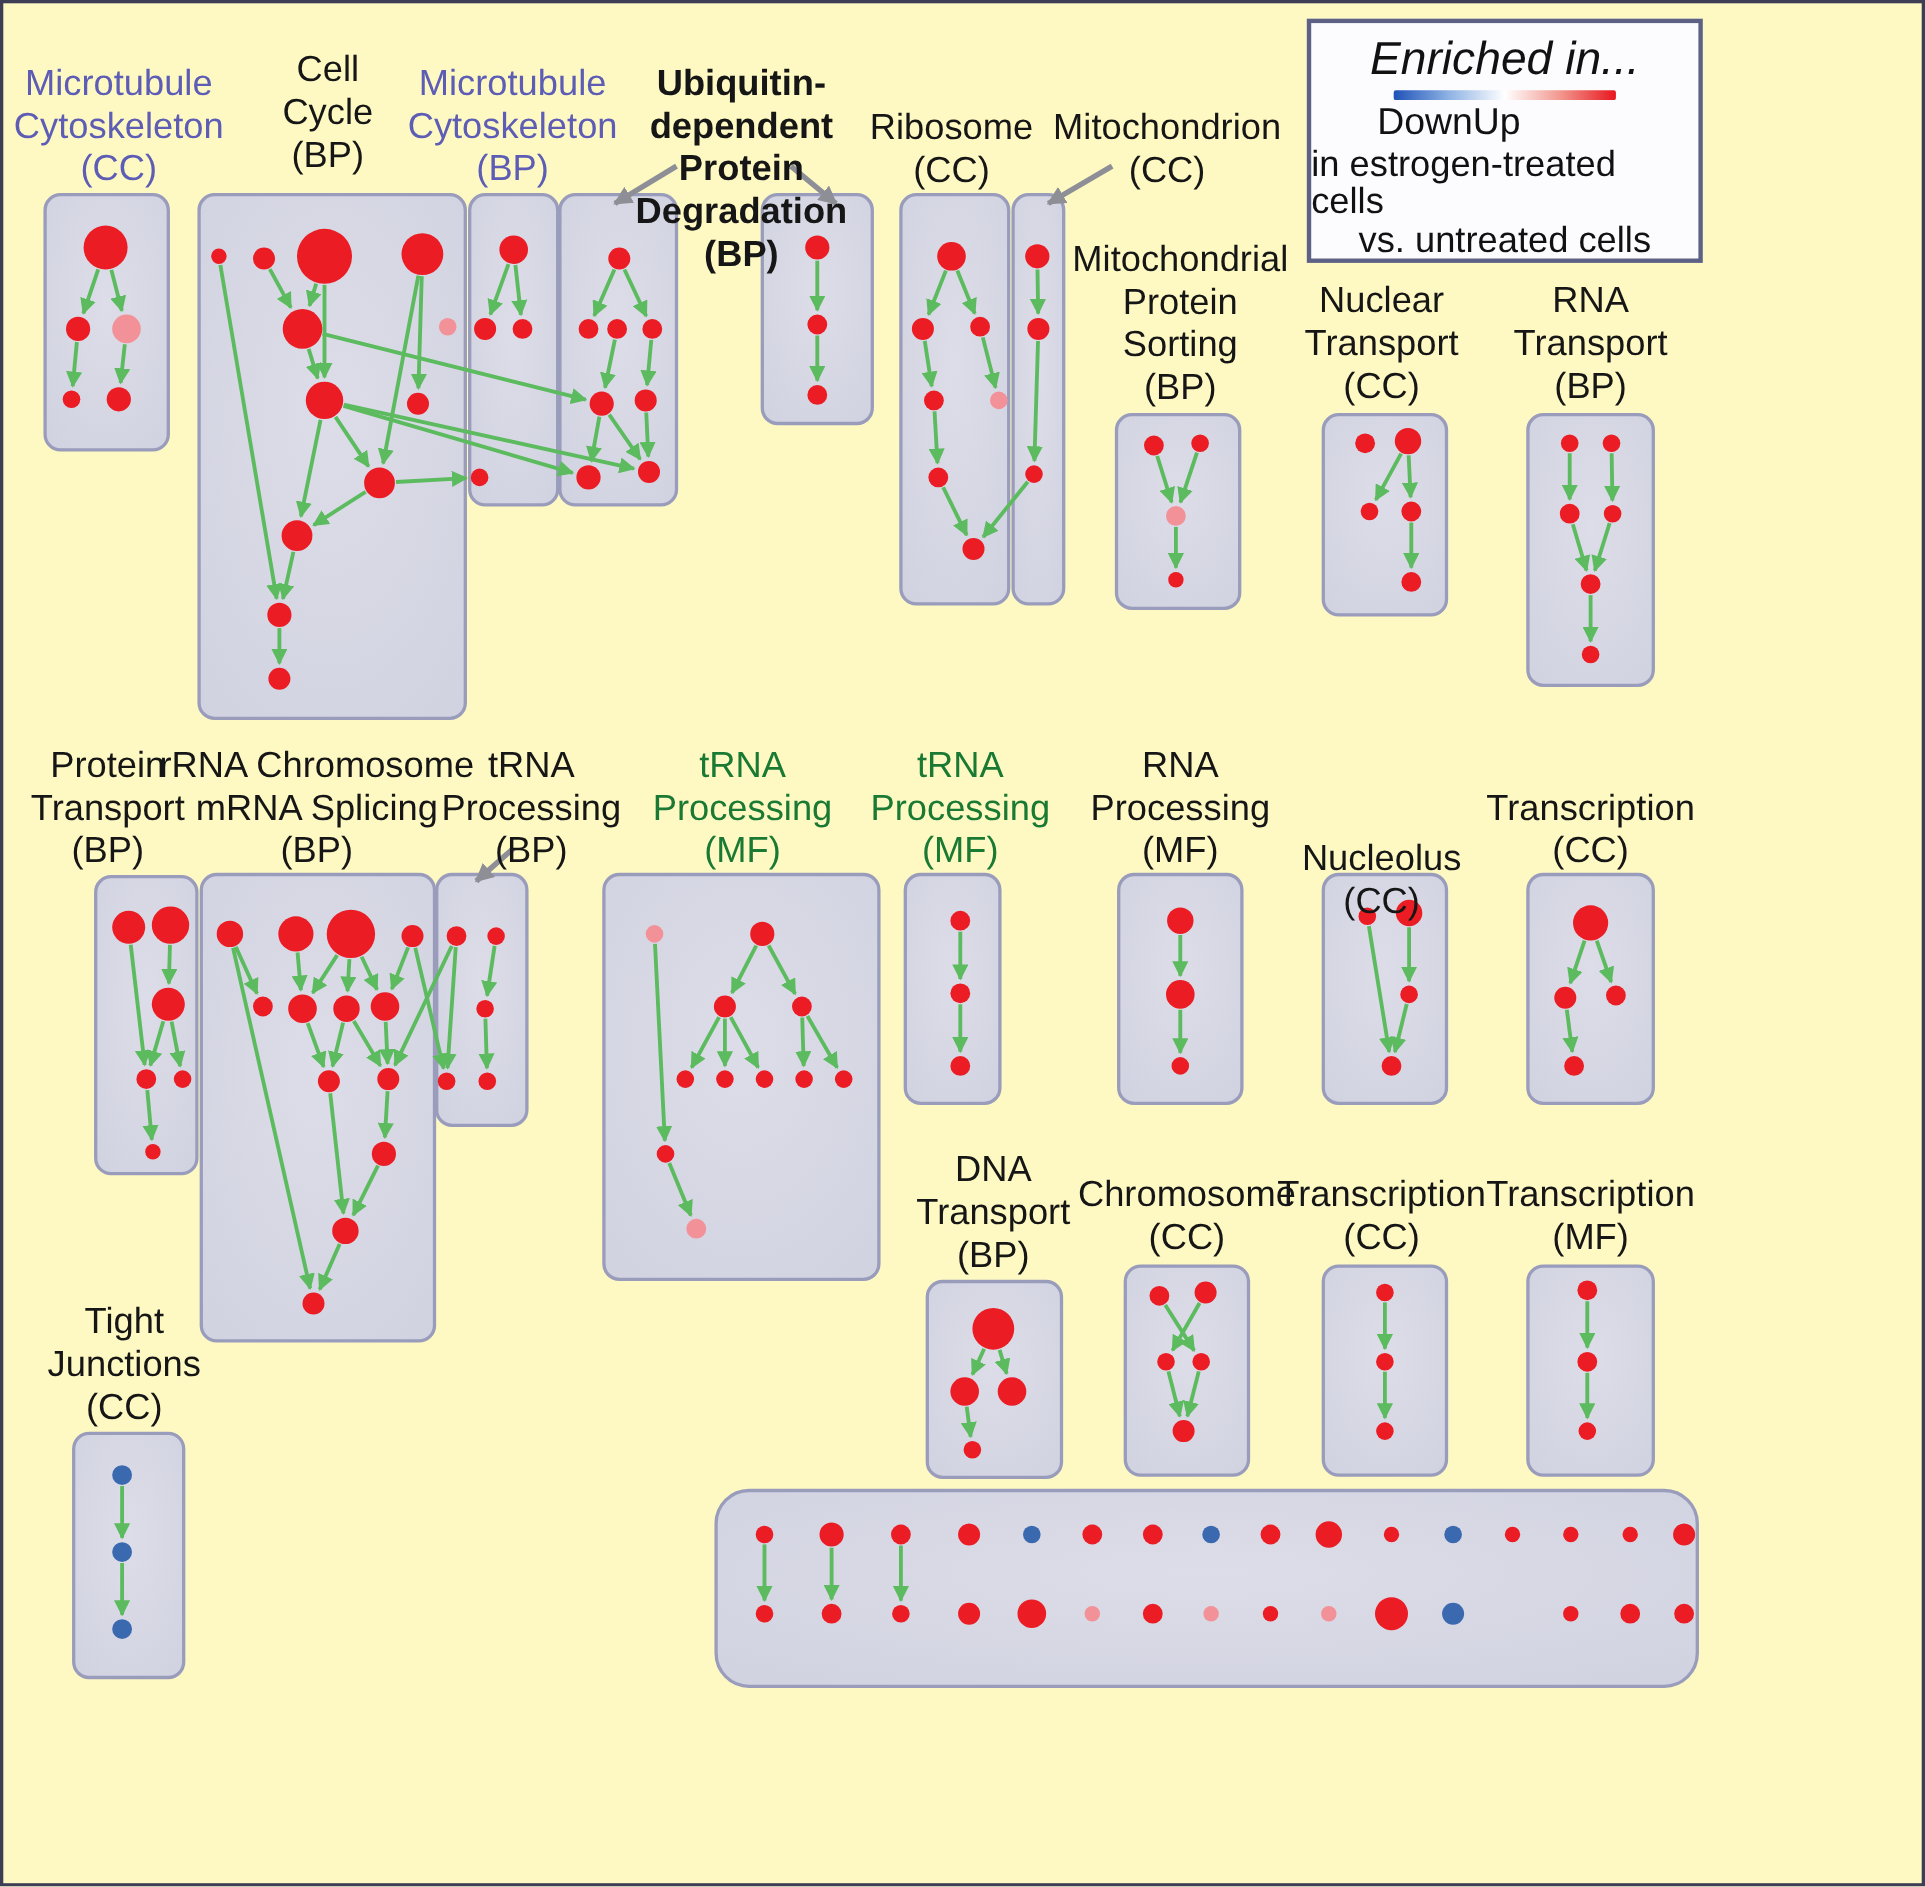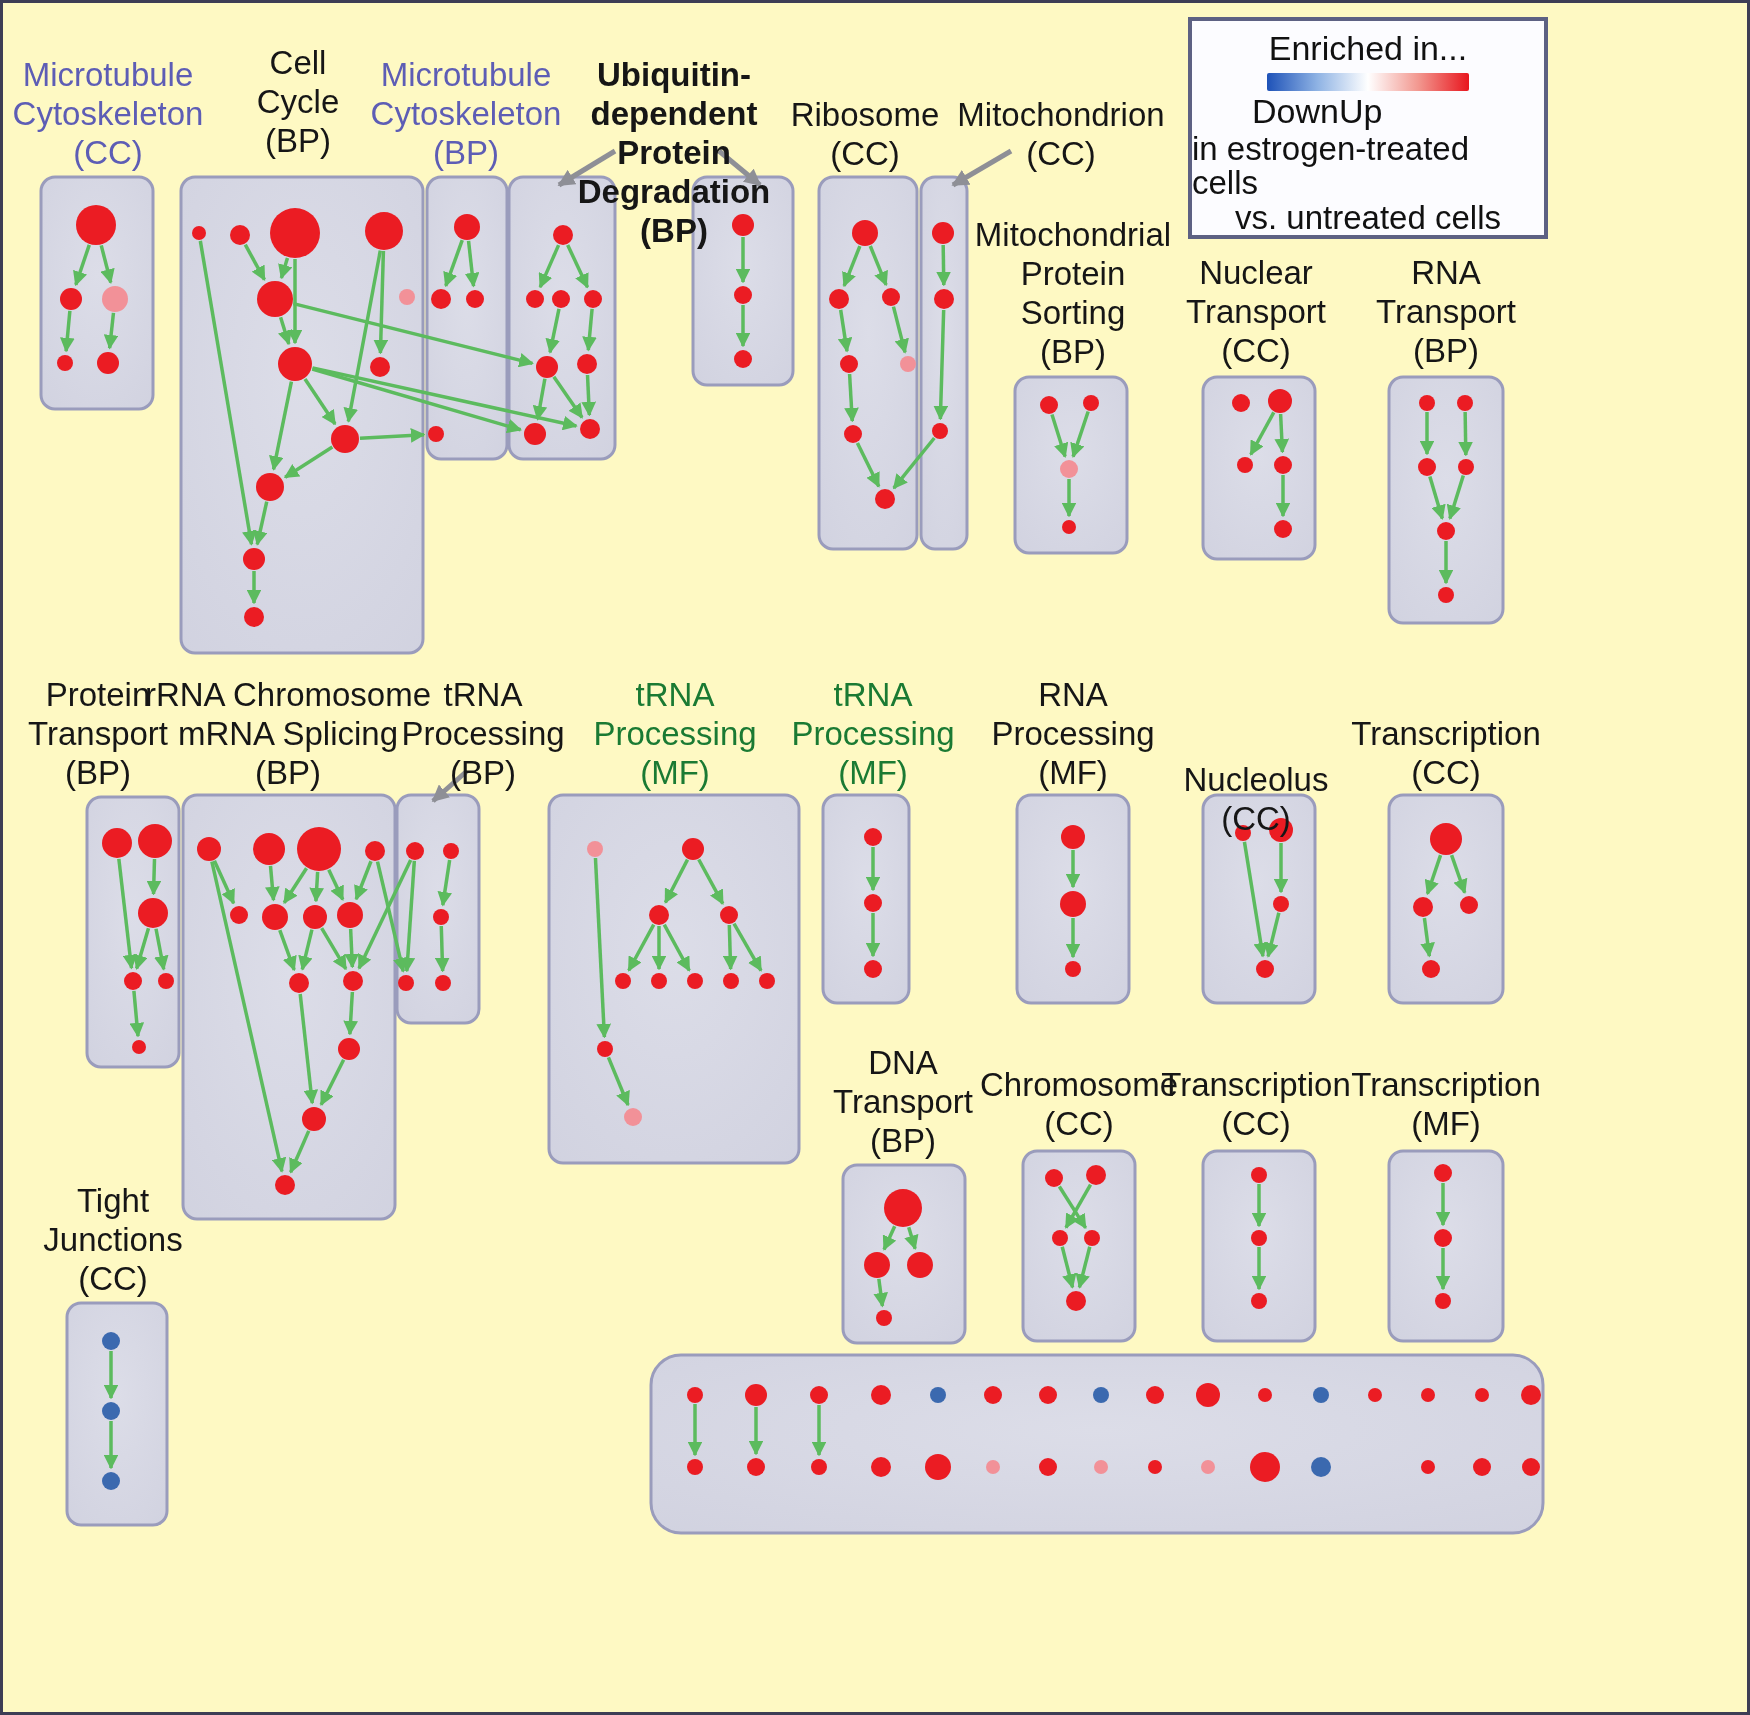--- a/index.html
+++ b/index.html
@@ -3,21 +3,21 @@
 <meta charset="utf-8">
 <style>
   html,body{margin:0;padding:0;}
   body{font-family:"Liberation Sans",sans-serif;}
   #figure{position:relative;width:1750px;height:1715px;box-sizing:border-box;border:3px solid #3d3d55;overflow:hidden;}
   #diagram{position:absolute;left:0;top:0;}
   #labels{position:absolute;left:0;top:0;width:100%;height:100%;pointer-events:none;}
   .cluster-label{position:absolute;width:460px;margin-left:-230px;text-align:center;white-space:pre-line;font-size:33px;line-height:39px;color:#161616;}
   .misc-note{position:absolute;left:222px;top:1243px;font-size:32px;line-height:42px;color:#161616;white-space:pre-line;}
   .legend{position:absolute;left:1185px;top:14px;width:360px;height:222px;box-sizing:border-box;background:#fcfcff;border:4px solid #5d6183;display:flex;flex-direction:column;align-items:center;padding-top:8px;}
-  .legend-title{font-size:34px;color:#111;}
+  .legend-title{font-size:42px;color:#111;font-style:italic;}
   .legend-bar{width:202px;height:37px;margin-top:5px;border-radius:2px;}
   .legend-downup{width:232px;display:flex;justify-content:flex-start;font-size:34px;color:#111;margin-top:1px;}
   .legend-sub{font-size:33px;line-height:34px;color:#111;margin-top:1px;}
 </style>
 </head>
 <body>
 
 <div id="figure" style="background: #fef9c3;">
   <svg id="diagram" width="1750" height="1715" viewBox="0 0 1750 1715">
     <defs>

